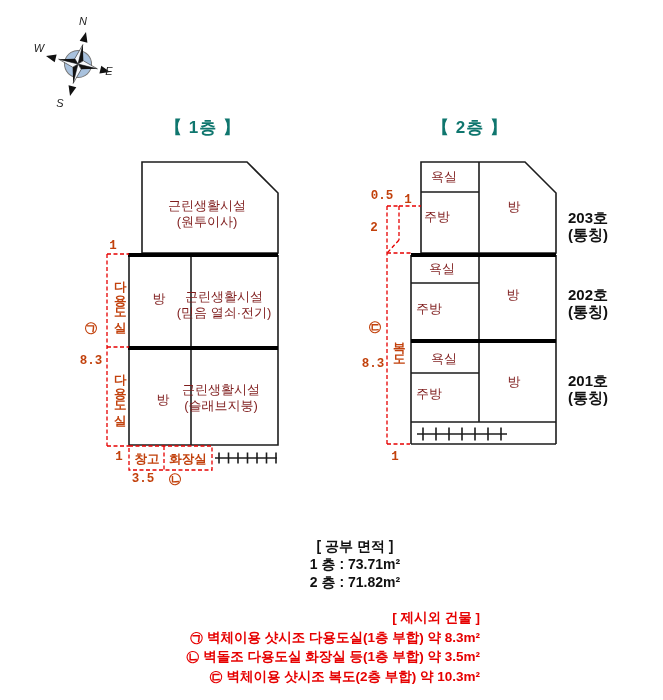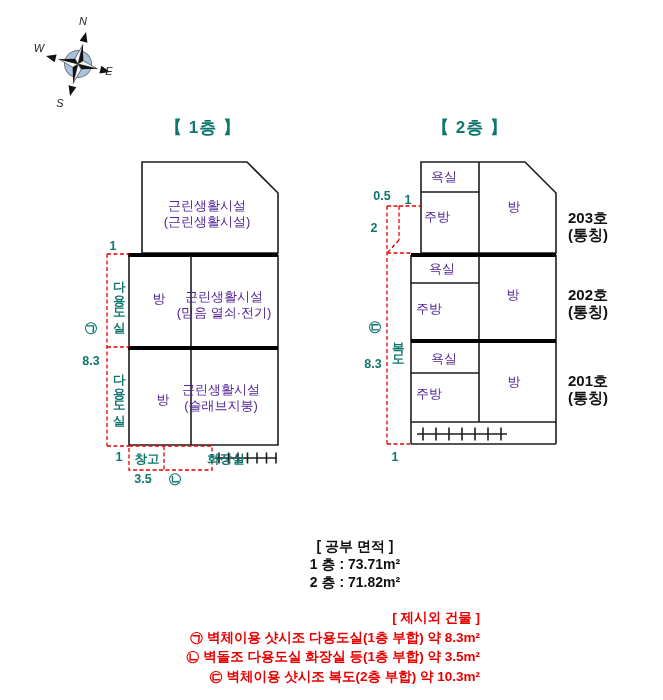--- a/index.html
+++ b/index.html
@@ -3,22 +3,22 @@
 <meta charset="utf-8">
 <style>
   html,body{margin:0;padding:0;background:#ffffff;}
   .canvas{position:relative;width:663px;height:700px;background:#ffffff;overflow:hidden;
           font-family:"Liberation Sans",sans-serif;}
   svg{position:absolute;left:0;top:0;}
   .lines{width:663px;height:700px;}
   .lbl{position:absolute;transform:translate(-50%,-50%);white-space:nowrap;
        font-family:"Liberation Sans",sans-serif;}
   .ftitle{font-size:17px;font-weight:bold;color:#0f766e;letter-spacing:1px;}
-  .room{font-size:13px;color:#4c1d95;text-align:center;line-height:16px;}
-  .red{color:#0f766e;font-weight:bold;}
+  .room{font-size:13px;color:#7f1d1d;text-align:center;line-height:16px;}
+  .red{color:#c2410c;font-weight:bold;font-family:Liberation Mono, monospace;}
   .dim{font-size:12.5px;}
   .rname{font-size:12.5px;}
   .vert{writing-mode:vertical-rl;text-orientation:upright;letter-spacing:1px;line-height:1.15;}
   .mark{font-size:13px;}
   .unit{font-size:15px;font-weight:bold;color:#111;line-height:17px;}
   .areablock{font-size:14px;font-weight:bold;color:#111;text-align:center;line-height:18px;
              transform:translateX(-50%);}
   .redblock{font-size:13.5px;font-weight:bold;color:#e60000;text-align:right;line-height:19.5px;
             transform:translateX(-50%);}
   .compass{left:33px;top:8px;}
@@ -96,41 +96,41 @@
       <path d="M387,206 H399 M399,206 H421 M387,206 V444 M399,206 V240 M399,240 L388,252"></path>
       <path d="M387,253 H411 M387,444 H410"></path>
     </g>
   </svg>
 
   <div class="lbl ftitle" style="left:203px;top:127px;">【 1층 】</div>
   <div class="lbl ftitle" style="left:470px;top:127px;">【 2층 】</div>
 
   <div class="lbl room" style="left:207px;top:214px;">
     <div>근린생활시설</div>
-    <div>(근린생활시설)</div>
+    <div>(원투이사)</div>
   </div>
   <div class="lbl room" style="left:159px;top:299px;">방</div>
   <div class="lbl room" style="left:224px;top:305px;">
     <div>근린생활시설</div>
     <div>(믿음 열쇠·전기)</div>
   </div>
   <div class="lbl room" style="left:163px;top:400px;">방</div>
   <div class="lbl room" style="left:221px;top:398px;">
     <div>근린생활시설</div>
     <div>(슬래브지붕)</div>
   </div>
 
   <div class="lbl red dim" style="left:113px;top:246px;">1</div>
   <div class="lbl red rname vert" style="left:119px;top:299px;">다용도실</div>
   <div class="lbl red mark" style="left:91px;top:328px;">㉠</div>
   <div class="lbl red dim" style="left:91px;top:361px;">8.3</div>
   <div class="lbl red rname vert" style="left:119px;top:392px;">다용도실</div>
   <div class="lbl red dim" style="left:119px;top:457px;">1</div>
   <div class="lbl red rname" style="left:147px;top:459px;">창고</div>
-  <div class="lbl red rname" style="left:188px;top:459px;margin-left:38px;">화장실</div>
+  <div class="lbl red rname" style="left:188px;top:459px;">화장실</div>
   <div class="lbl red dim" style="left:143px;top:479px;">3.5</div>
   <div class="lbl red mark" style="left:175px;top:479px;">㉡</div>
 
   <div class="lbl room" style="left:444px;top:177px;">욕실</div>
   <div class="lbl room" style="left:437px;top:217px;">주방</div>
   <div class="lbl room" style="left:514px;top:207px;">방</div>
   <div class="lbl unit" style="left:588px;top:226px;">
     <div>203호</div>
     <div>(통칭)</div>
   </div>

